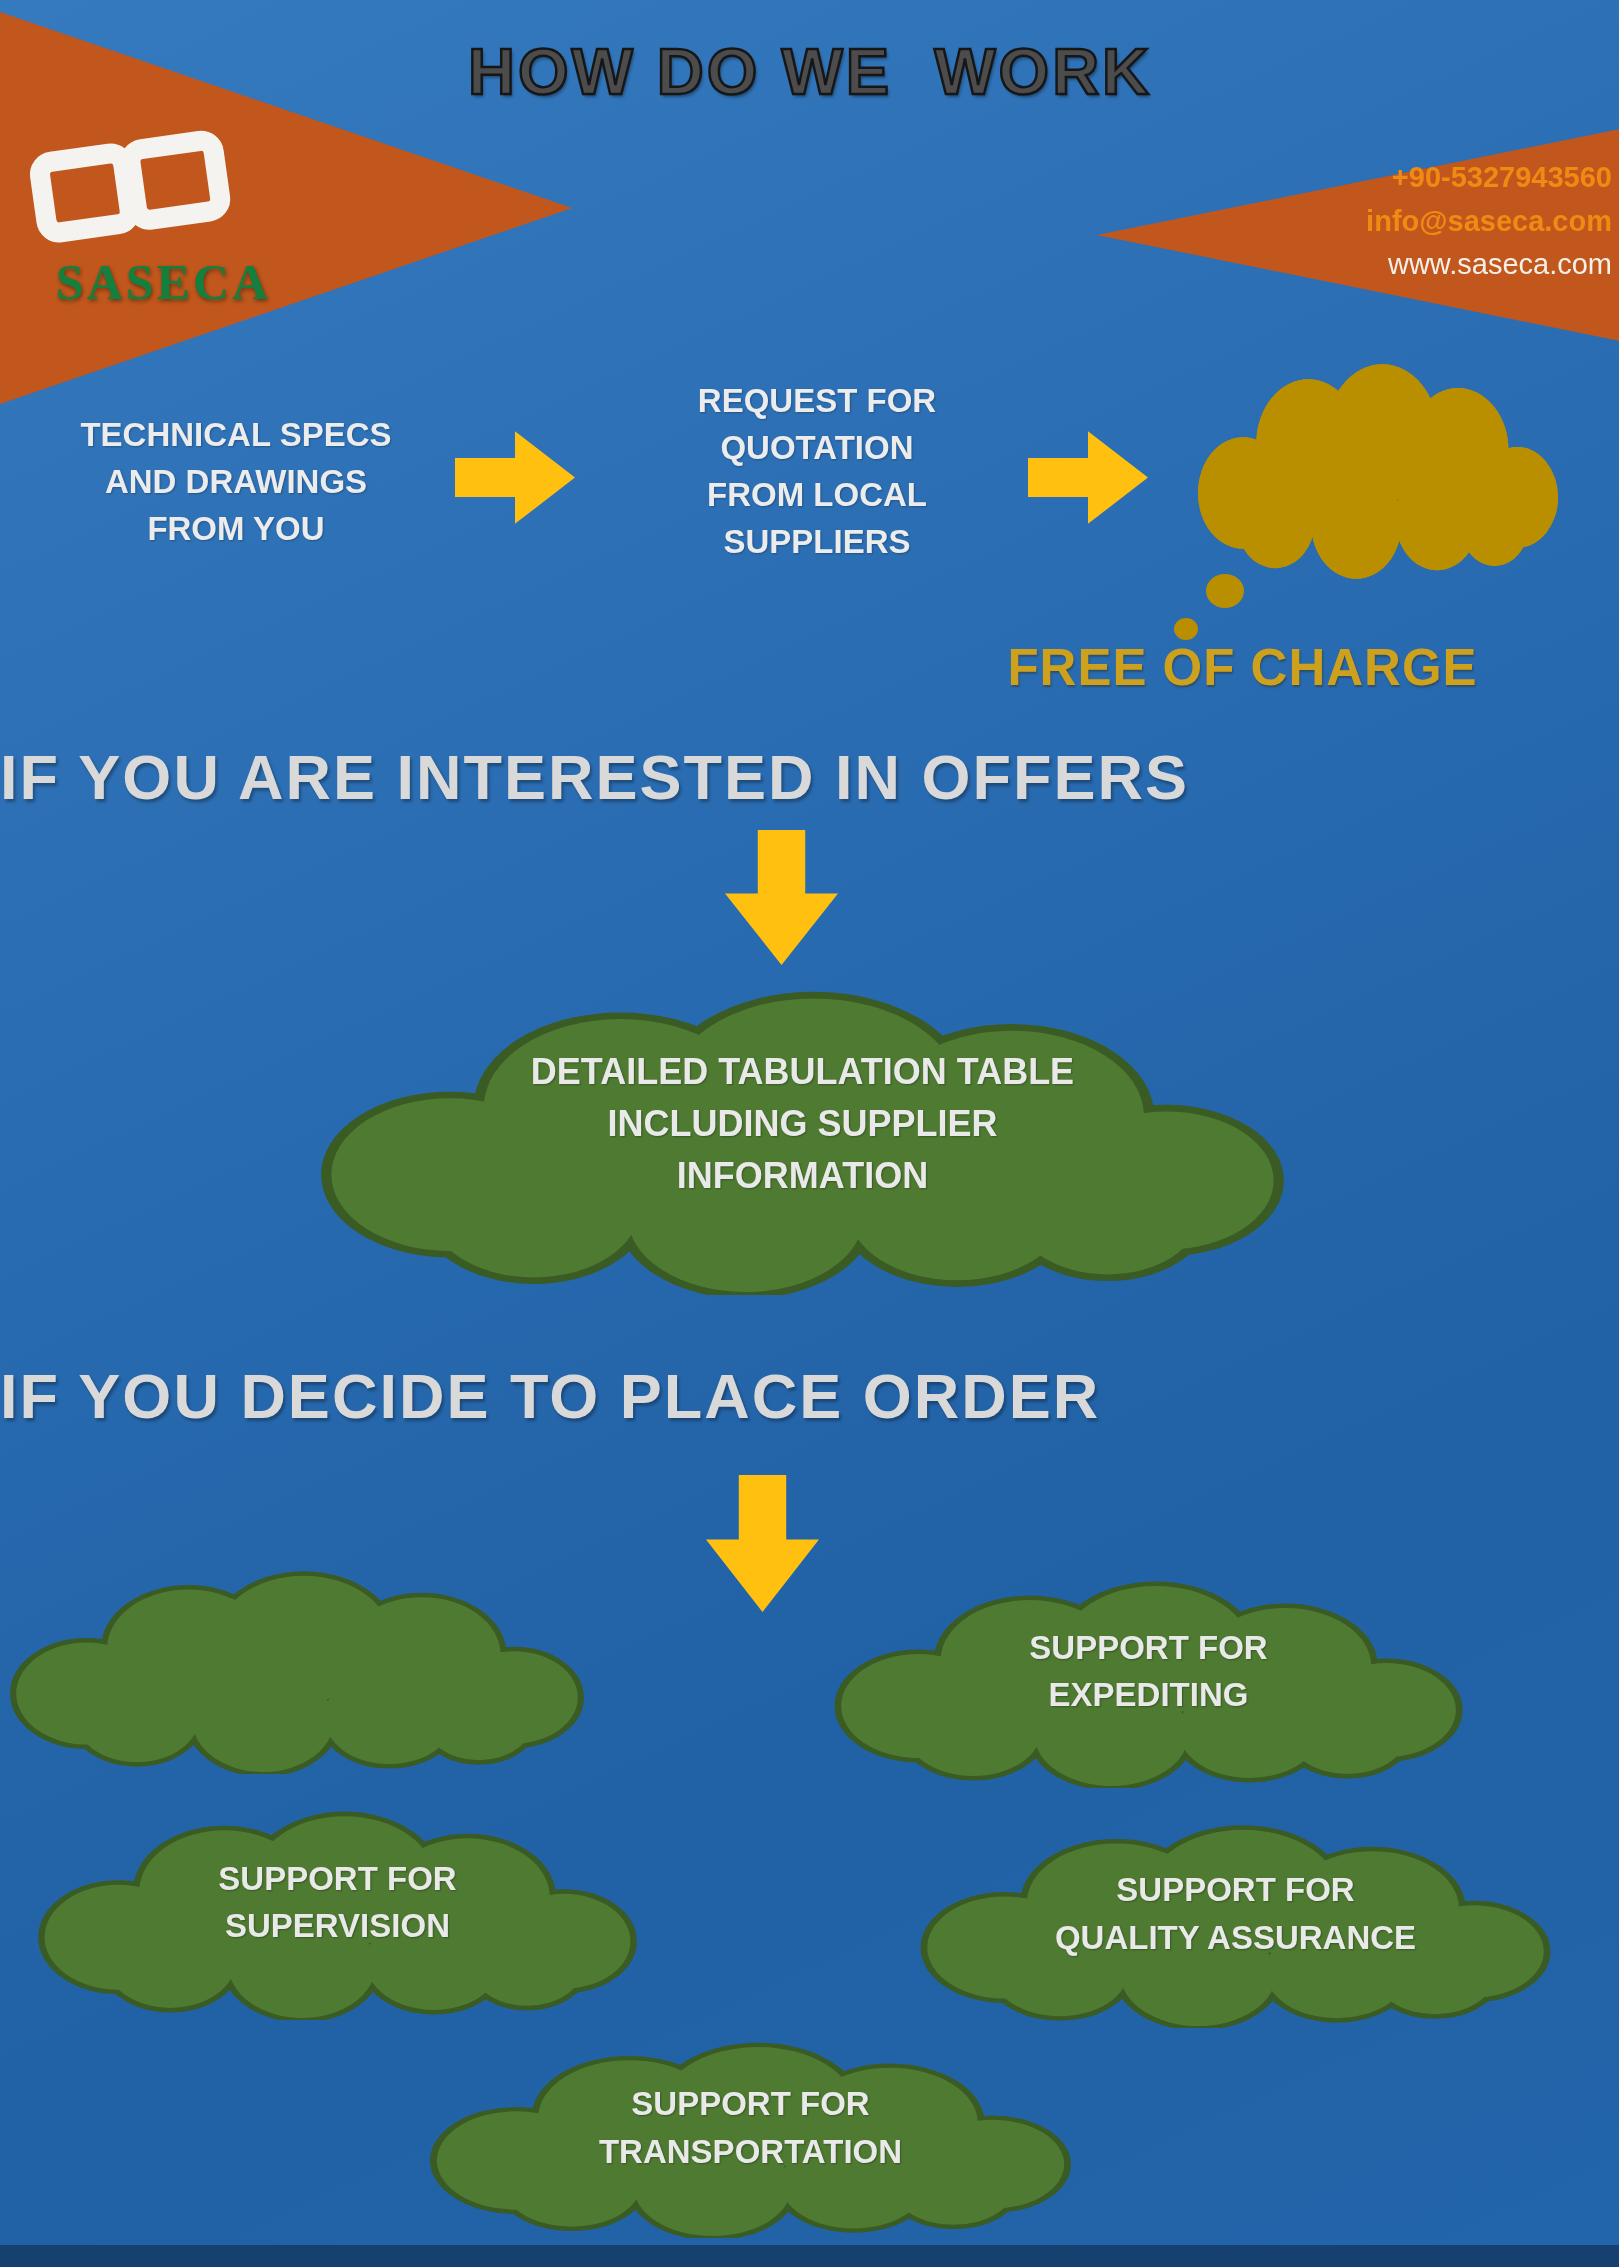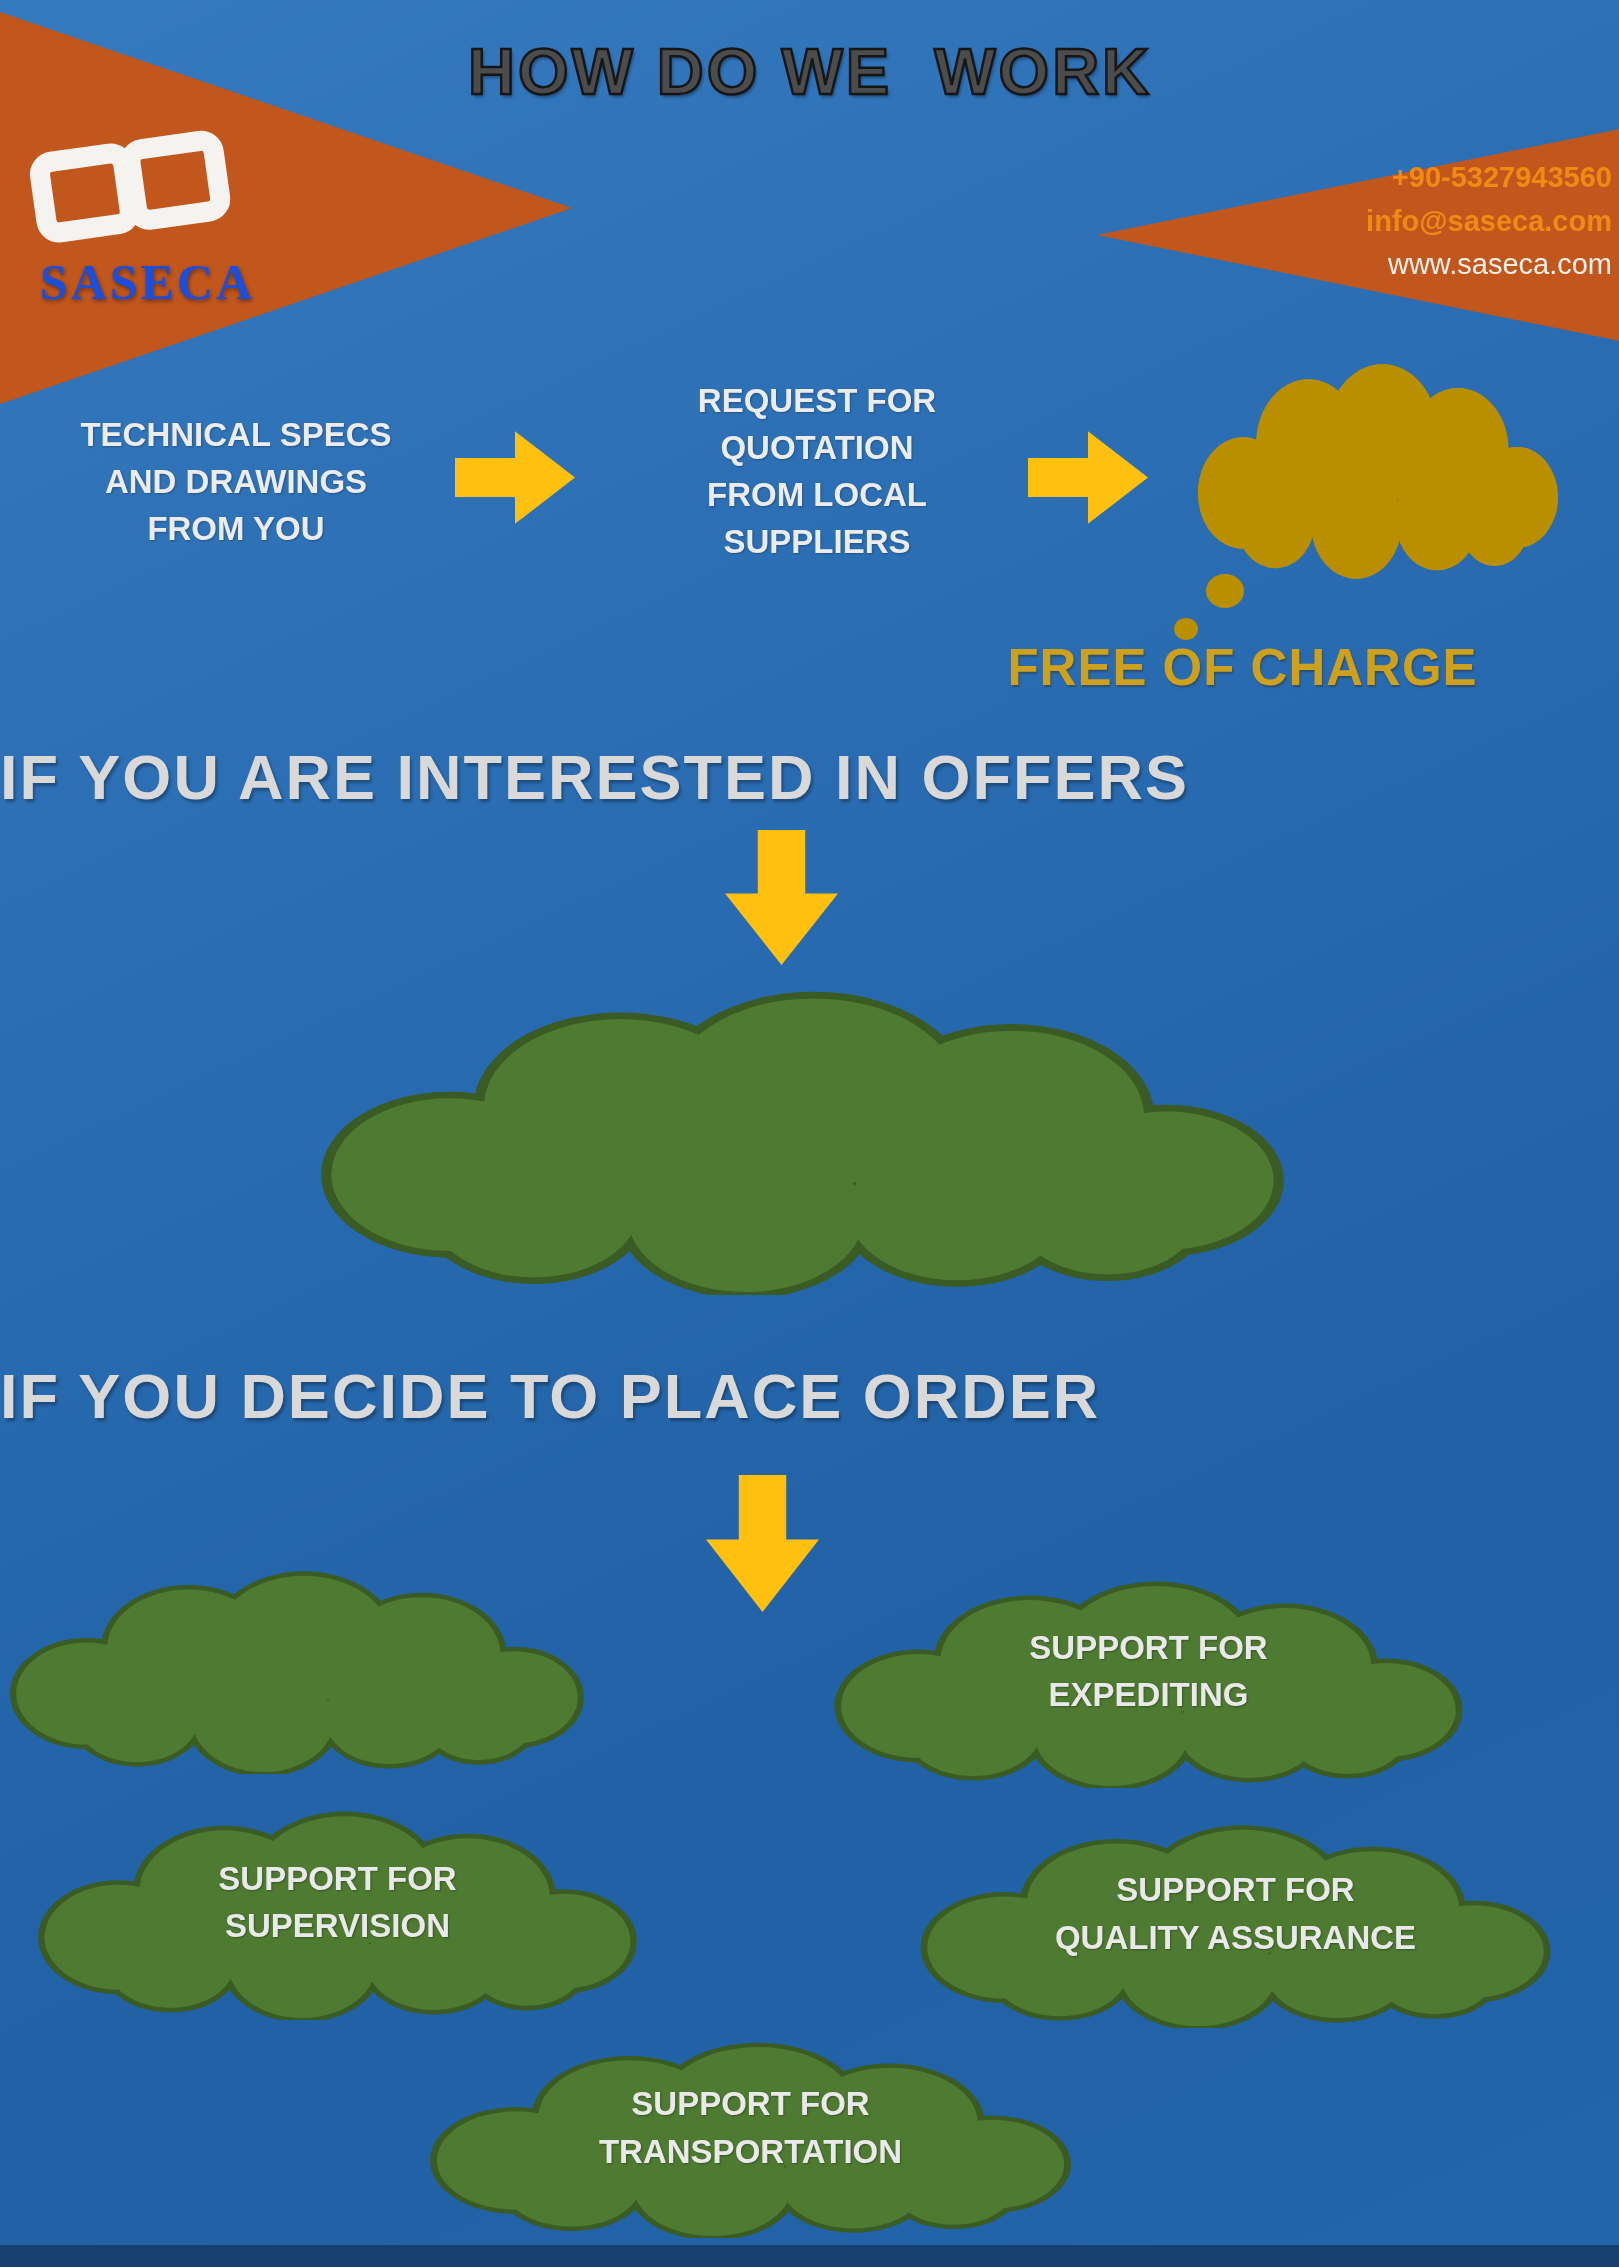--- a/index.html
+++ b/index.html
@@ -26,23 +26,23 @@
     background: #c2571d;
     clip-path: polygon(0 0, 100% 50%, 0 100%);
   }
   .banner-right {
     right: 0; top: 129px; width: 523px; height: 212px;
     background: #c2571d;
     clip-path: polygon(0 50%, 100% 0, 100% 100%);
   }
   .logo { left: 26px; top: 125px; width: 210px; height: 123px; }
   .brand {
-    left: 6px; top: 253px; width: 283px; text-align: center;
+    left: 22px; top: 253px; width: 283px; text-align: center;
     font-family: "Liberation Serif", serif; font-weight: bold;
-    font-size: 50px; color: #1d4ed8; letter-spacing: 3px;
+    font-size: 50px; color: #15803d; letter-spacing: 3px;
     text-shadow: 1px 2px 4px rgba(0,0,0,.45);
   }
   .contact { top: 156px; right: 8px; text-align: right; font-size: 29px; line-height: 1.5; }
   .contact .phone, .contact .email { color: #f08a12; font-weight: bold; }
   .contact .web { color: #f4efe8; }
 
   
   .flow-label {
     color: #ececec; font-weight: bold; font-size: 33px; line-height: 1.42;
     text-align: center; white-space: pre-line;
@@ -176,20 +176,23 @@
 
 <div class="abs free">FREE OF CHARGE</div>
 
 <div class="abs big-heading h1">IF YOU ARE INTERESTED IN OFFERS</div>
 <div class="abs arrow-down d1"></div>
 
 <div class="cloud cloud-green cloud-big">
   <svg class="shape" viewBox="0 0 460 220" preserveAspectRatio="none">
       <use href="#cloud"></use>
     </svg>
+  <div class="cloud-text">DETAILED TABULATION TABLE
+INCLUDING SUPPLIER
+INFORMATION</div>
 </div>
 
 <div class="abs big-heading h2">IF YOU DECIDE TO PLACE ORDER</div>
 <div class="abs arrow-down d2"></div>
 
 <div class="cloud cloud-green cloud-a">
   <svg class="shape" viewBox="0 0 460 220" preserveAspectRatio="none">
       <use href="#cloud"></use>
     </svg>
 </div>

